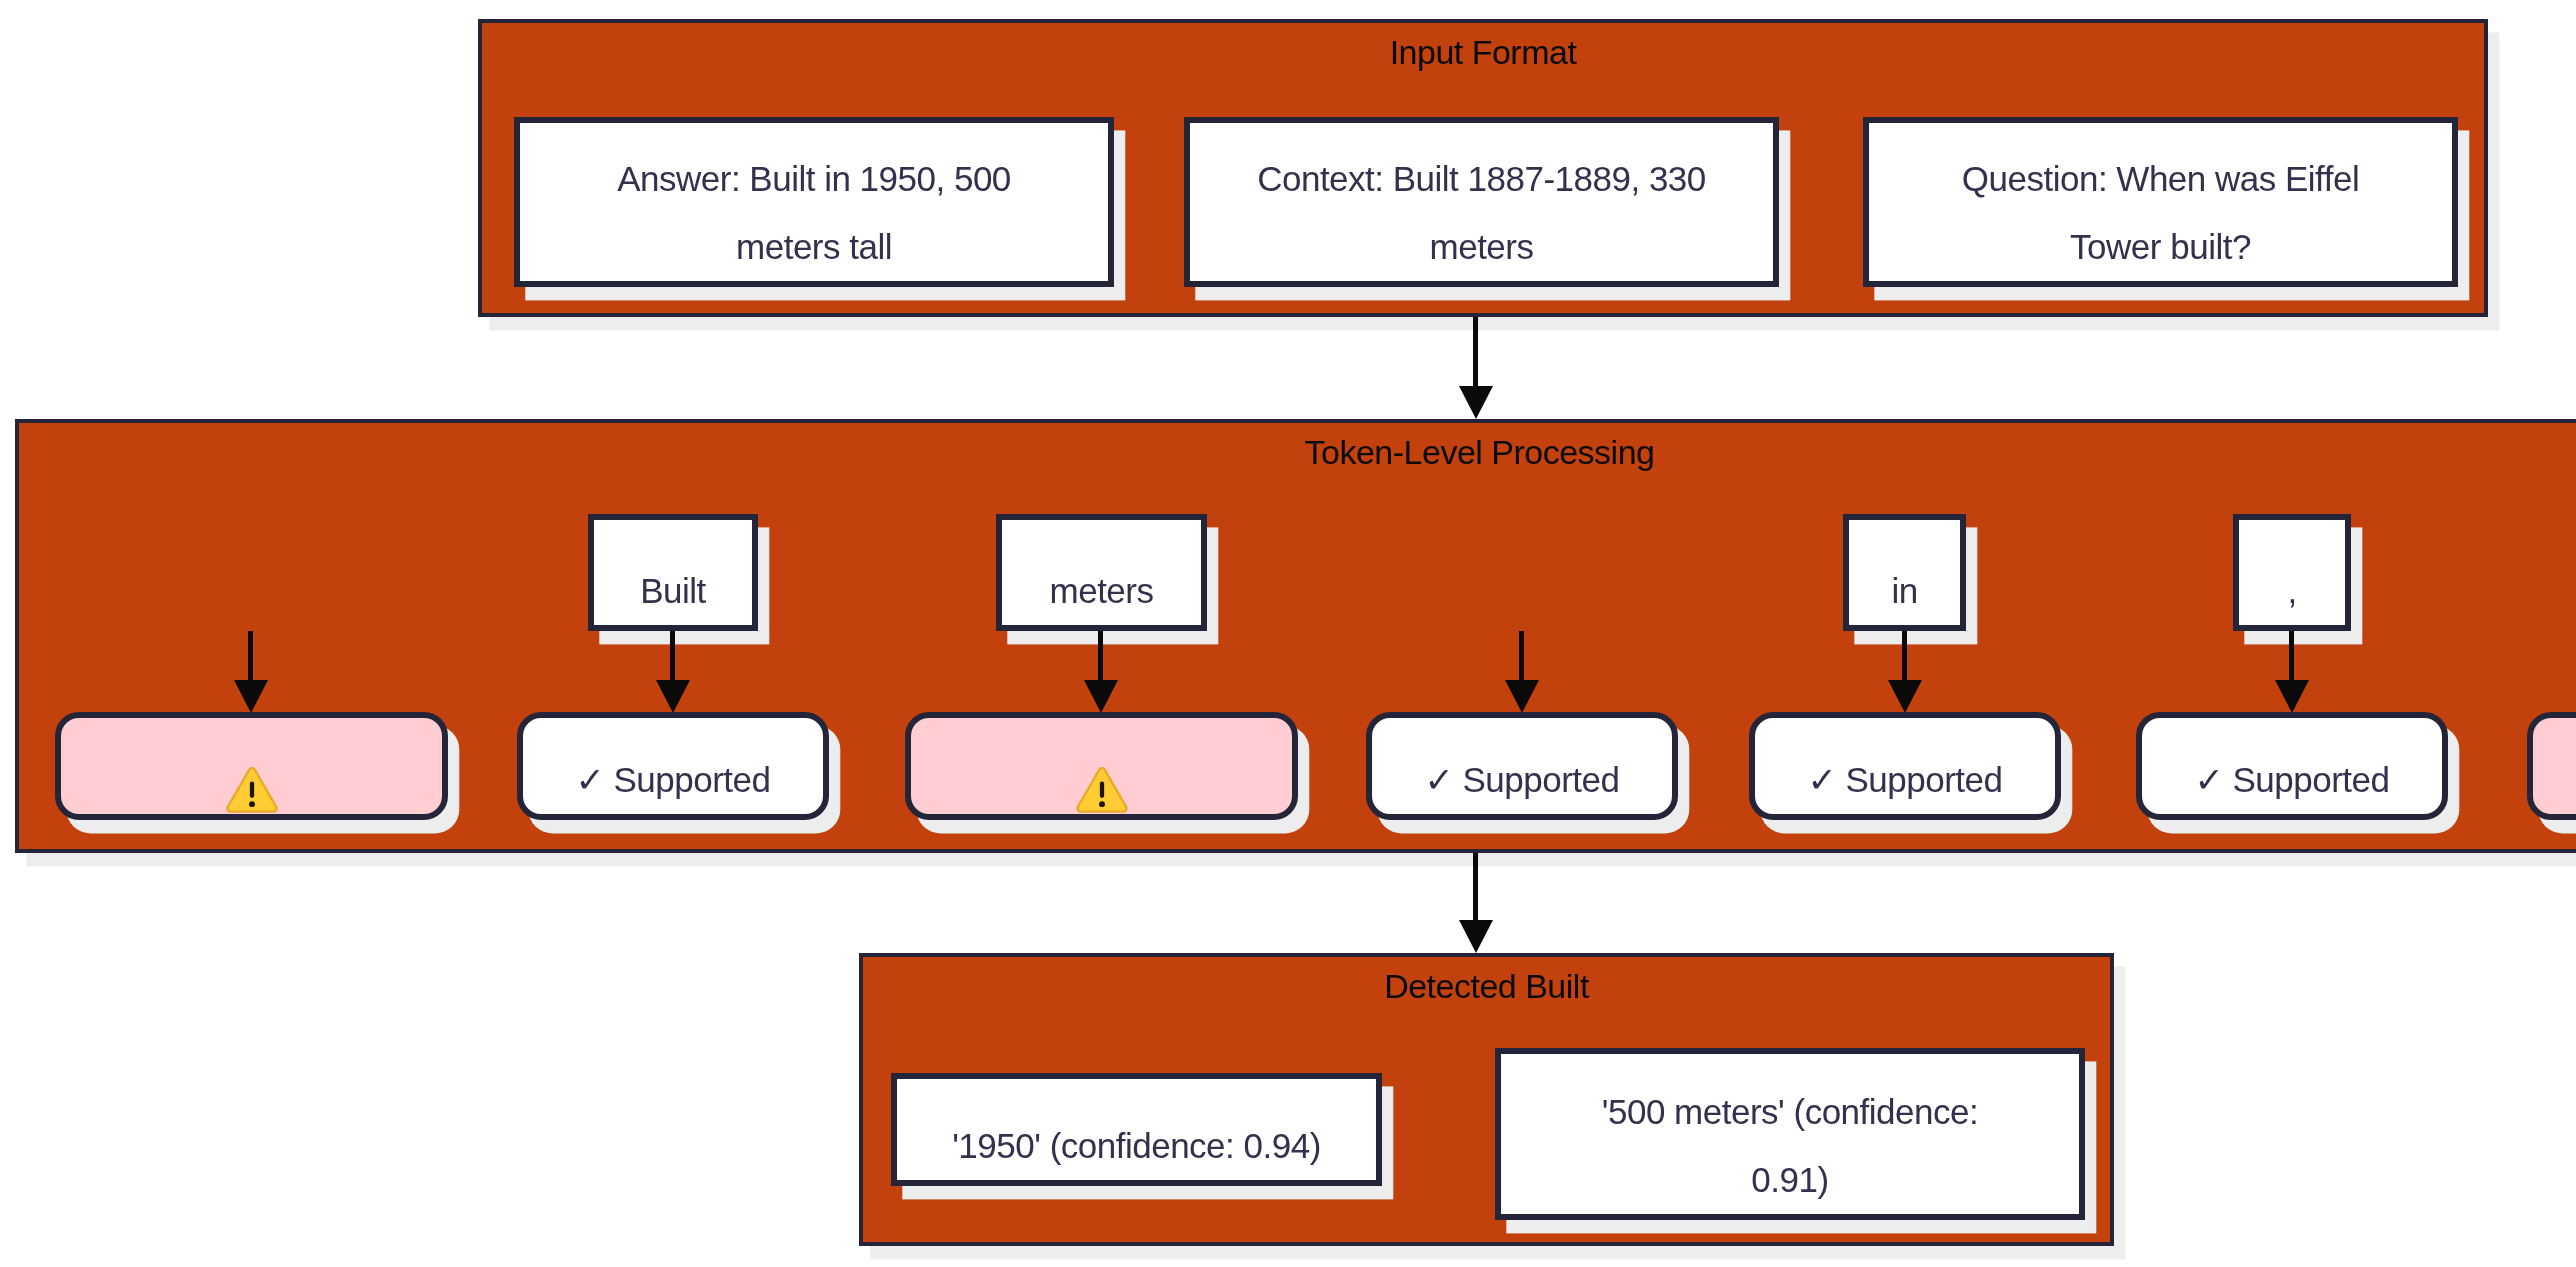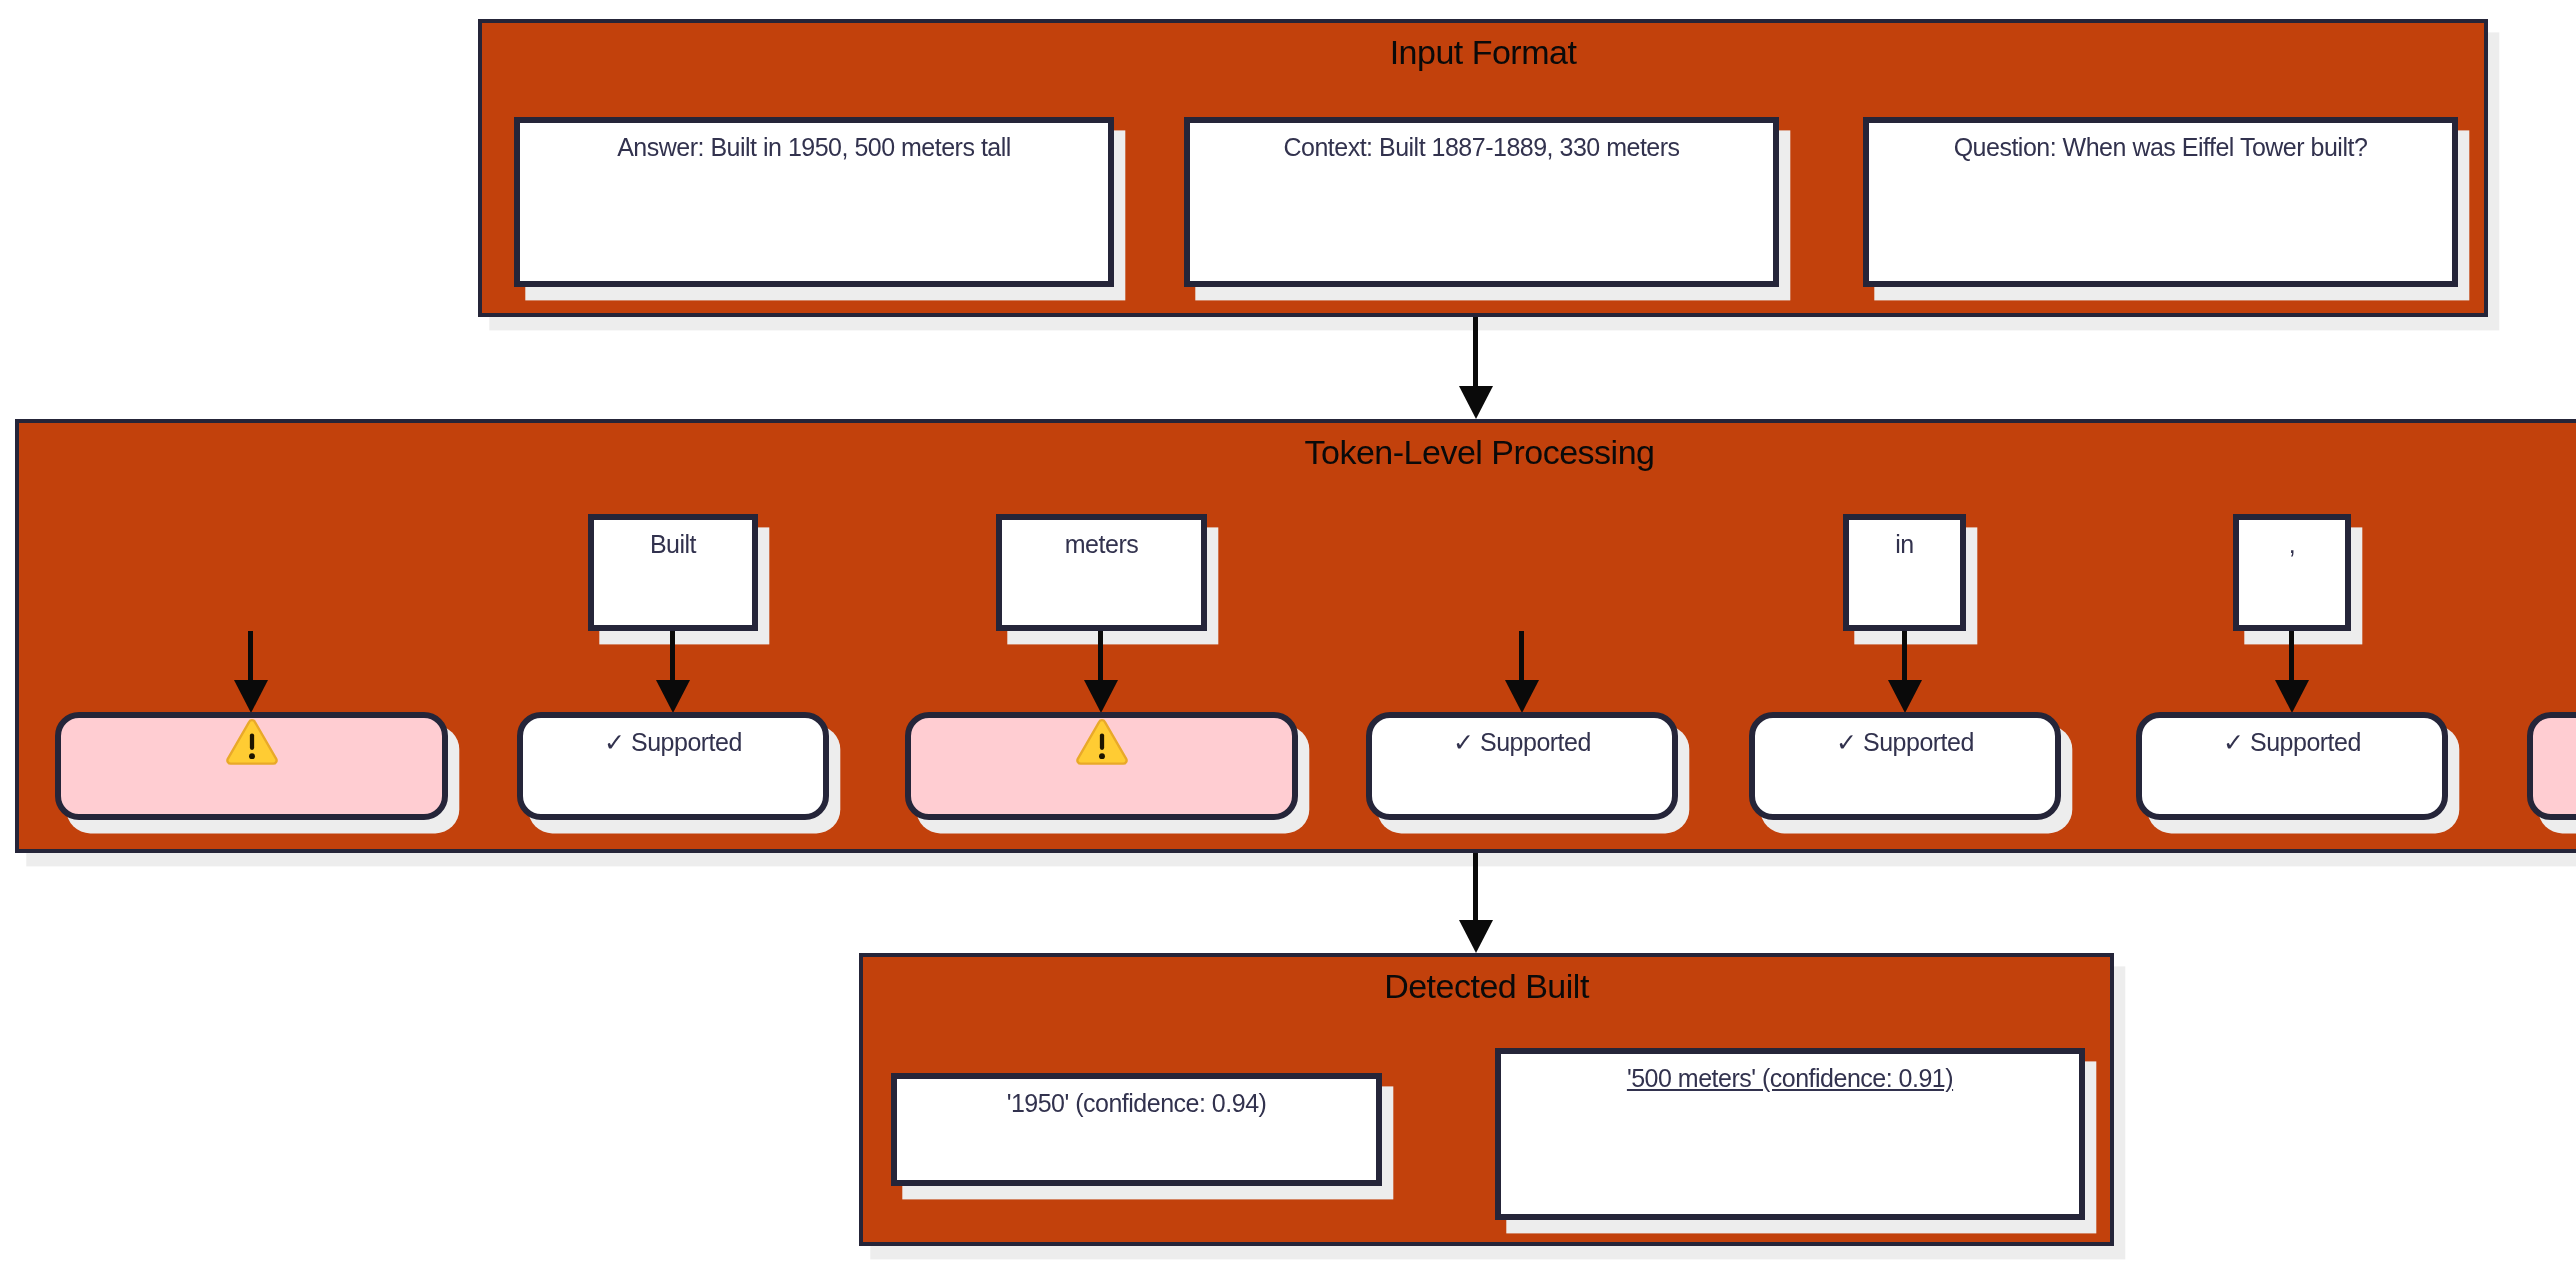--- a/index.html
+++ b/index.html
@@ -26,22 +26,22 @@
   }
 
   #input-format   { left:478px;  top:19px;   width:2010px; height:298px; }
   #token-processing { left:15px; top:419px;  width:2929px; height:434px; }
   #detected-spans { left:859px; top:953px; width:1255px; height:293px; }
 
   .node {
     position:absolute; background:#fff;
     border:6.2px solid var(--border);
     box-shadow:11.3px 13.4px 0 var(--shadow);
-    display:flex; align-items:flex-start; justify-content:center;
-    font-size:25px; color:var(--text); text-align:center;
+    display:flex; align-items:flex-end; justify-content:center;
+    font-size:35px; color:var(--text); text-align:center;
     line-height:1.95; letter-spacing:-0.5px;
   }
   .node .label { display:inline-block; }
 
   
   #answer-box   { left:32px;   top:94px; width:600px; height:170px; }
   #answer-box .label   { max-width:464px; }
   #context-box  { left:702px; top:94px; width:595px; height:170px; }
   #context-box .label  { max-width:453px; }
   #question-box { left:1381px; top:94px; width:595px; height:170px; }
@@ -69,21 +69,21 @@
   #flow-arrow-1 { top:317px; height:102px; }
   #flow-arrow-1 .line { height:69px; }
   #flow-arrow-1 .head { top:69px; }
   #flow-arrow-2 { top:853px; height:100px; }
   #flow-arrow-2 .line { height:67px; }
   #flow-arrow-2 .head { top:67px; }
 
   
   #span-box-1 { left:28px;   top:116px; width:491px;  height:113px; }
   #span-box-2 { left:632px; top:91px; width:590px; height:172px; }
-  #span-box-2 .label { max-width:422px;text-decoration:underline; }
+  #span-box-2 .label { max-width:422px; }
 </style>
 </head>
 <body>
 
 <svg width="0" height="0" style="position:absolute">
   <defs>
     <symbol id="warn-tri" viewBox="0 0 36 32">
       <path d="M16.1 2.3 L1.6 27.4 C0.8 28.9 1.9 30.7 3.6 30.7 L32.4 30.7 C34.1 30.7 35.2 28.9 34.4 27.4 L19.9 2.3 C19.1 0.8 16.9 0.8 16.1 2.3 Z" fill="#FFCC33" stroke="#E9A929" stroke-width="1.6" stroke-linejoin="round"></path>
       <rect x="16.55" y="10.2" width="2.9" height="11.2" rx="1.45" fill="#1c1500"></rect>
       <circle cx="18" cy="25.6" r="2" fill="#1c1500"></circle>

